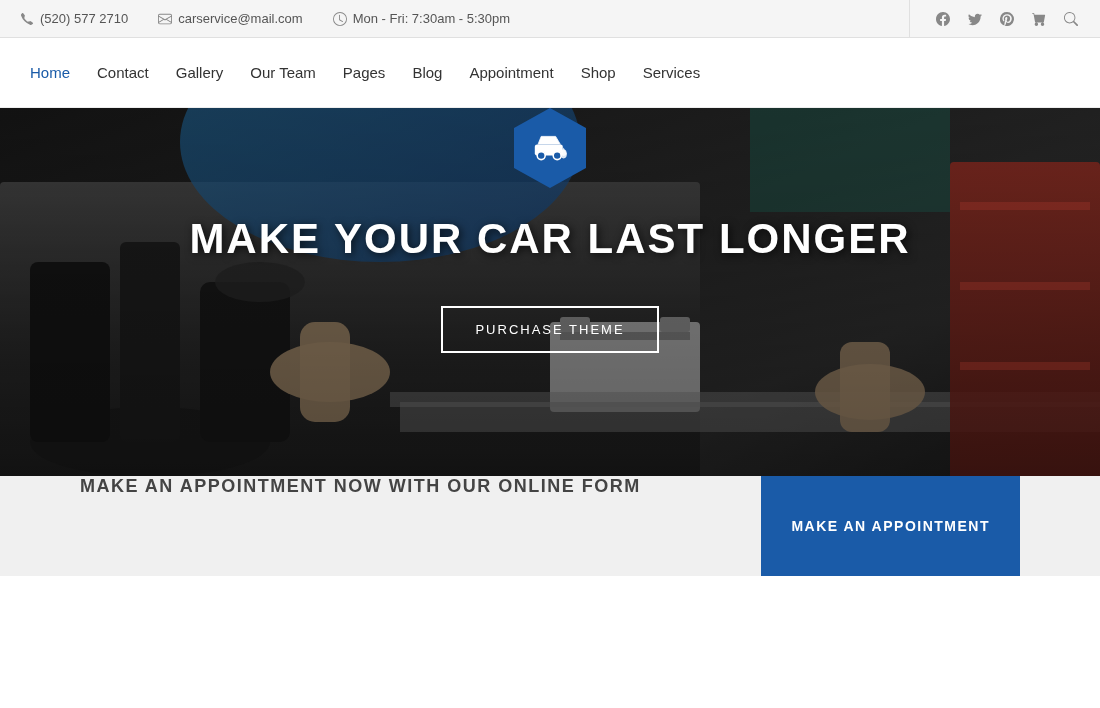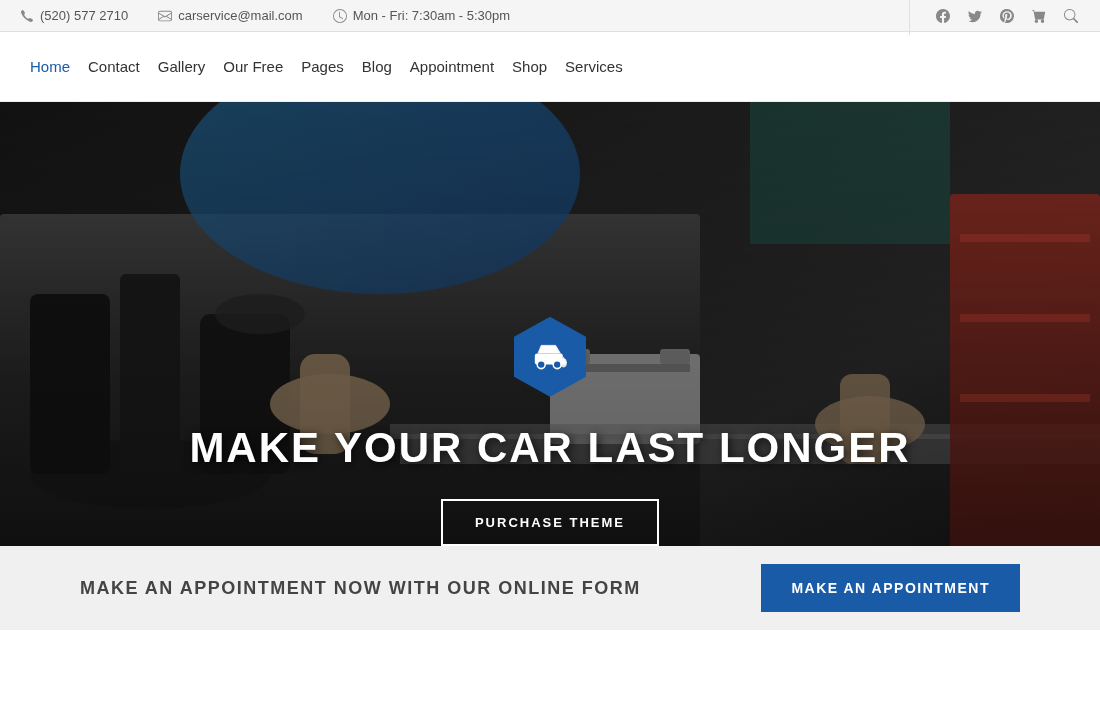--- a/index.html
+++ b/index.html
@@ -5,21 +5,21 @@
     * { margin: 0; padding: 0; box-sizing: border-box; }
     body { font-family: Arial, sans-serif; width: 1100px; overflow-x: hidden; background: #fff; }
 
     
     .top-bar {
       background: #f5f5f5;
       border-bottom: 1px solid #e0e0e0;
       display: flex;
       align-items: center;
       padding: 0 20px;
-      height: 32px;
+      height: 38px;
       justify-content: space-between;
     }
     .top-bar-left {
       display: flex;
       gap: 30px;
       align-items: center;
     }
     .top-bar-item {
       display: flex;
       align-items: center;
@@ -66,41 +66,41 @@
     }
     .logo {
       font-size: 26px;
       font-weight: 900;
       color: #1a5ba8;
       letter-spacing: 1px;
     }
     .nav {
       display: flex;
       align-items: center;
-      gap: 18px;
+      gap: 27px;
       list-style: none;
     }
     .nav-item {
       font-size: 15px;
       color: #333;
       cursor: pointer;
       text-decoration: none;
     }
     .nav-item.active {
       color: #1a5ba8;
     }
 
     
     .hero {
       position: relative;
       width: 100%;
-      height: 444px;
+      height: 368px;
       overflow: hidden;
       display: flex;
-      align-items: flex-end;
+      align-items: flex-start;
       justify-content: center;
       background: #1a1a1a;
     }
 
     
     .hero-art {
       position: absolute;
       top: 0; left: 0; width: 100%; height: 100%;
       z-index: 0;
     }
@@ -133,41 +133,40 @@
       text-shadow: 2px 2px 8px rgba(0,0,0,0.7);
       line-height: 1.1;
     }
     .hero-subtitle {
       font-size: 15px;
       color: #ddd;
       font-weight: 400;
       max-width: 500px;
     }
     .hero-btn {
-      margin-top: 10px;
+      margin-top: 26px;
       padding: 14px 32px;
       border: 2px solid #fff;
       background: transparent;
       color: #fff;
       font-size: 13px;
-      font-weight: 700;
+      font-weight: 400;
       letter-spacing: 2px;
       text-transform: uppercase;
       cursor: pointer;
       transition: background 0.2s;
     }
 
     
     .cta-bar {
       background: #f0f0f0;
       display: flex;
-      align-items: center;
       justify-content: space-between;
       padding: 0 80px;
-      height: 84px;
+      height: 100px;
     }
     .cta-text {
       font-size: 18px;
       font-weight: 700;
       color: #444;
       letter-spacing: 1.5px;
       text-transform: uppercase;
     }
     .cta-btn {
       background: #1a5ba8;
@@ -248,21 +247,21 @@
     </span>
   </div>
 </div>
 
 <header class="header">
   <nav>
     <ul class="nav">
       <li class="nav-item active">Home</li>
       <li class="nav-item">Contact</li>
       <li class="nav-item">Gallery</li>
-      <li class="nav-item">Our Free</li>
+      <li class="nav-item">Our Team</li>
       <li class="nav-item">Pages</li>
       <li class="nav-item">Blog</li>
       <li class="nav-item">Appointment</li>
       <li class="nav-item">Shop</li>
       <li class="nav-item">Services</li>
     </ul>
   </nav>
 </header>
 
 <section class="hero">

